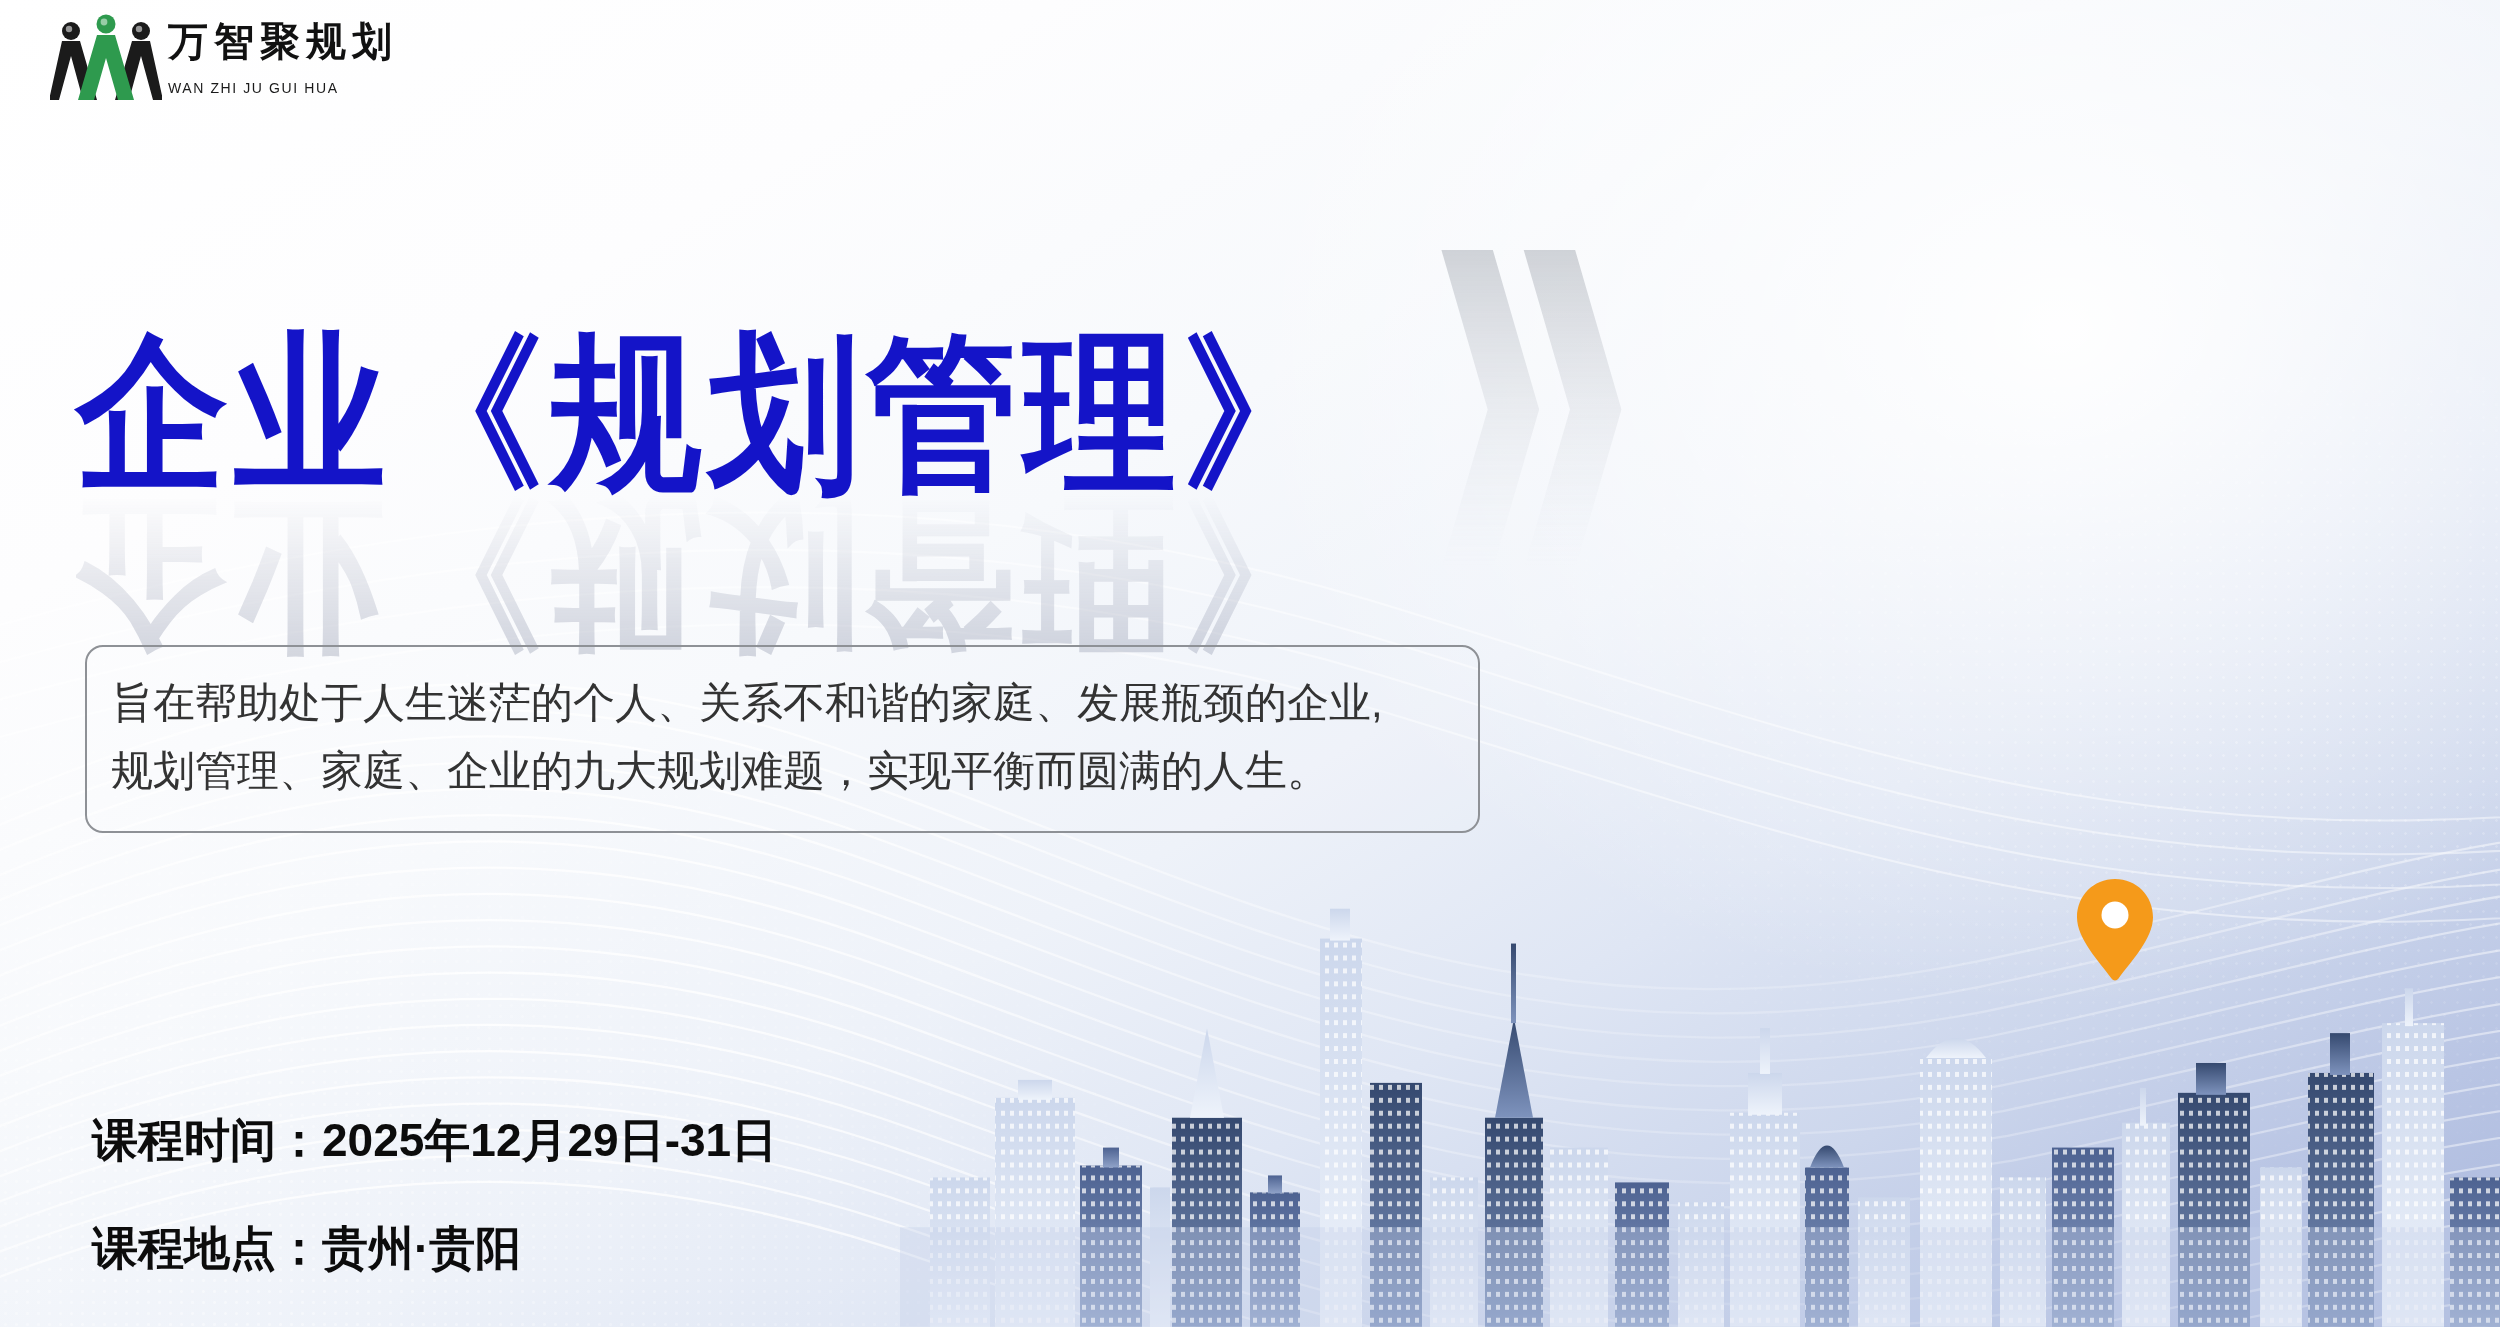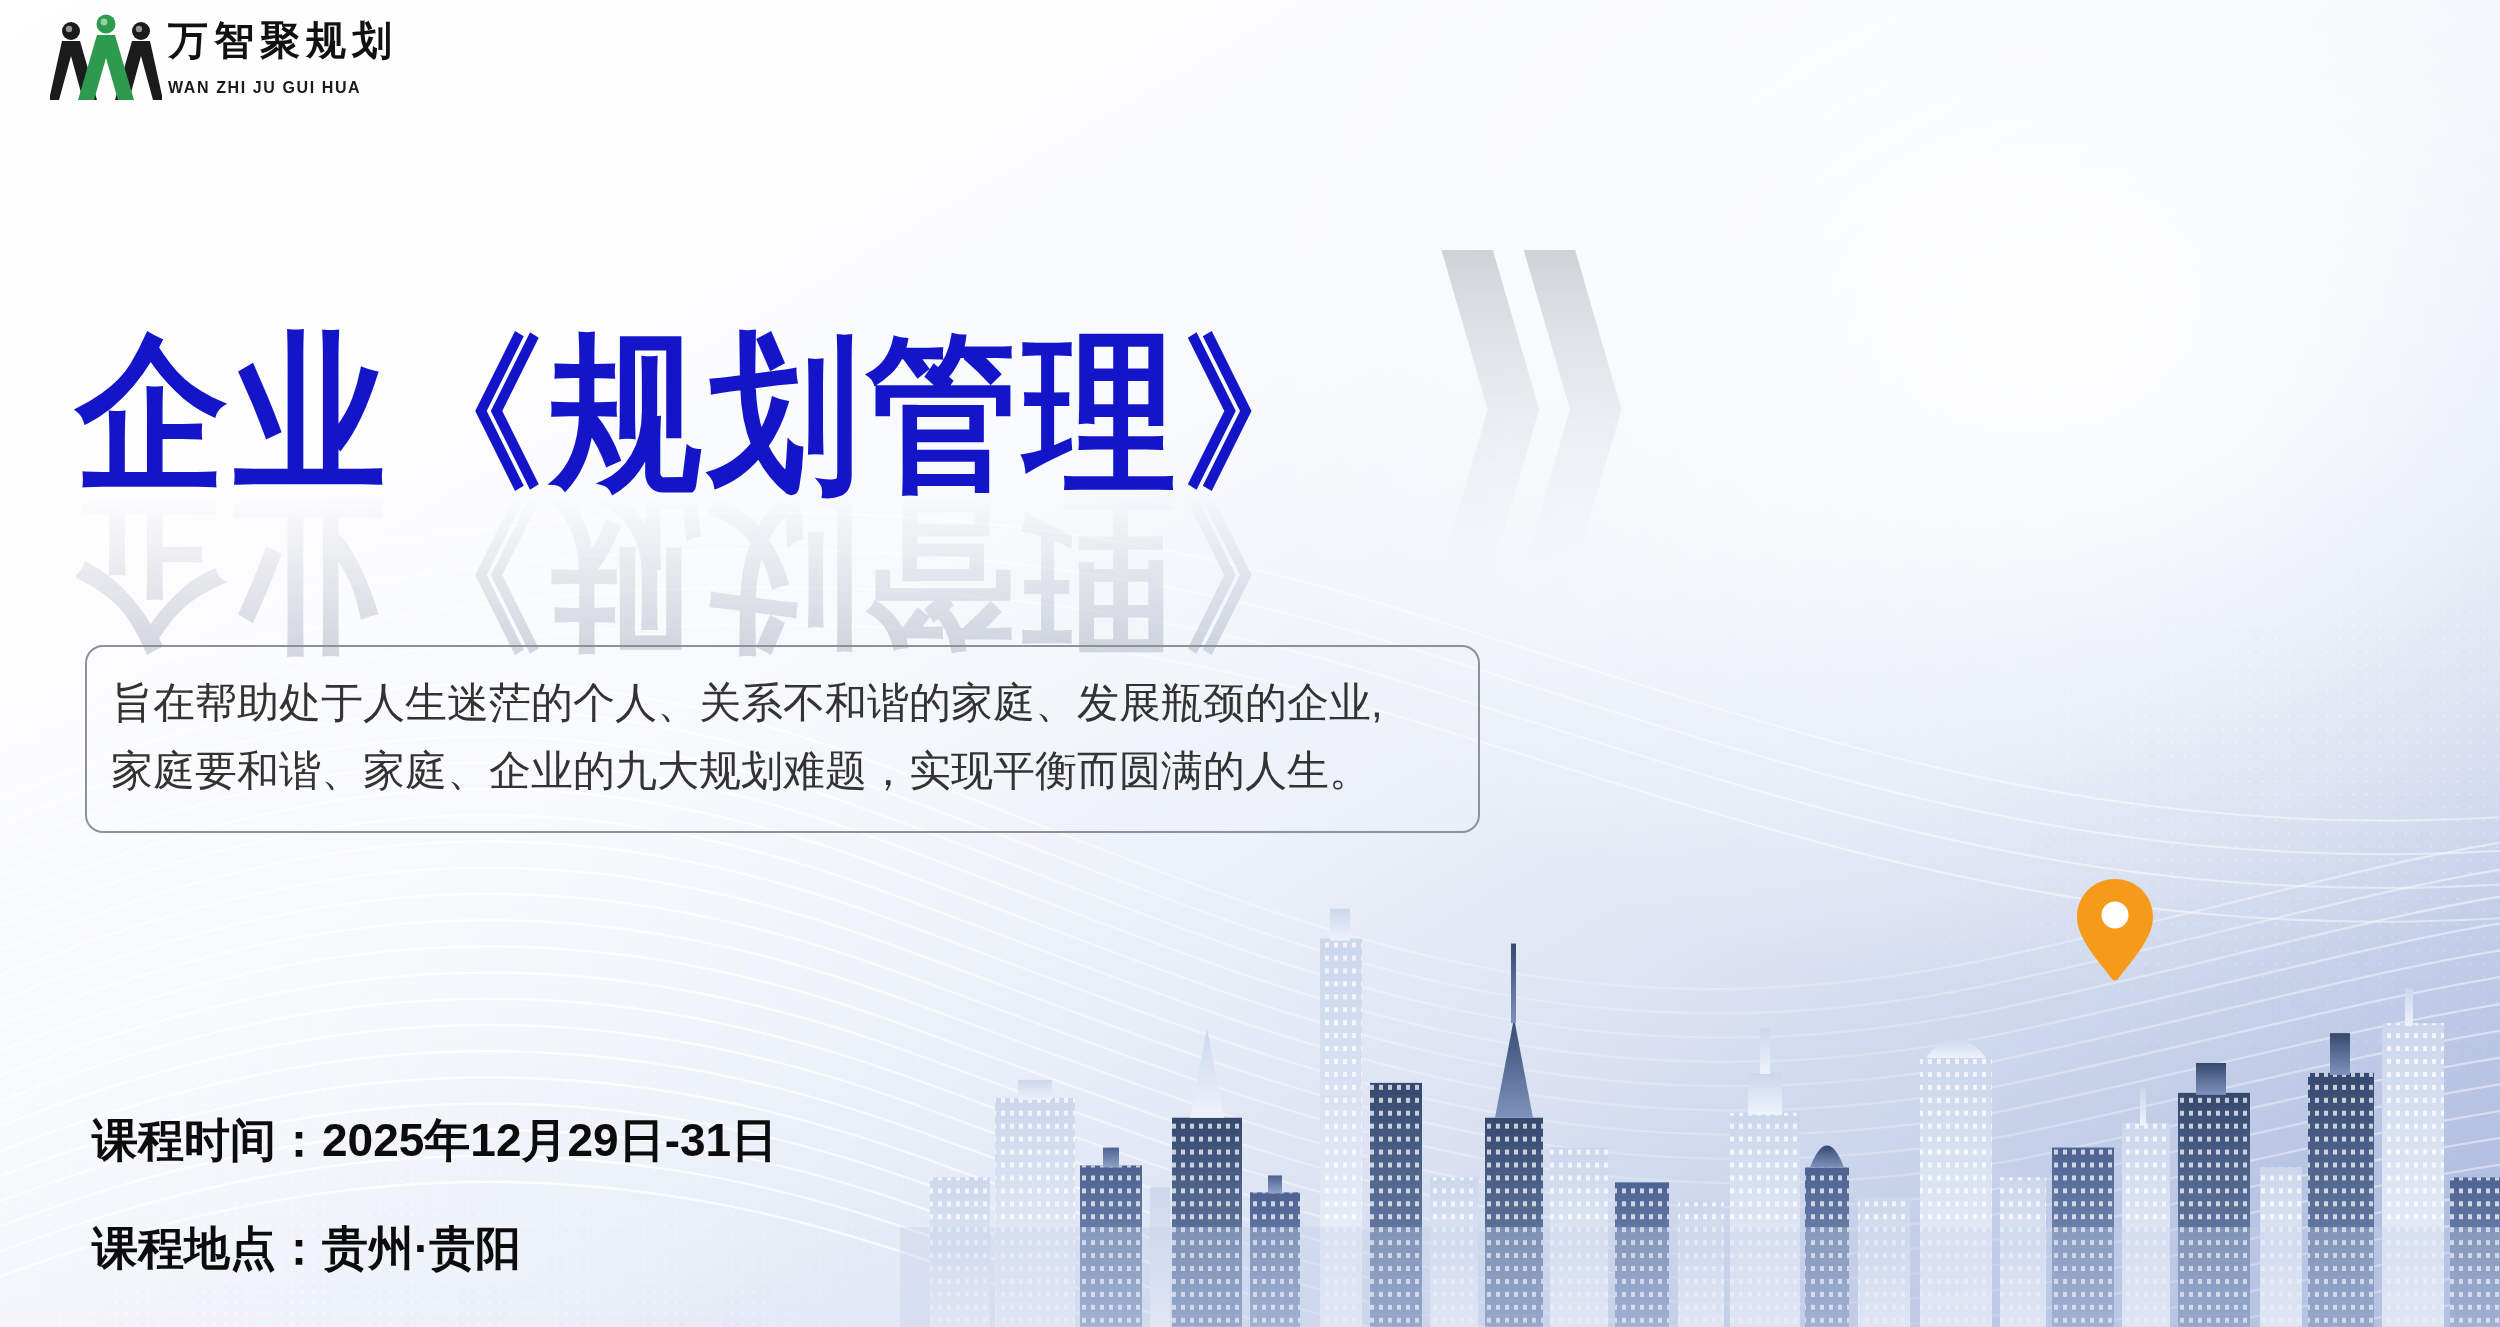--- a/index.html
+++ b/index.html
@@ -113,22 +113,22 @@
   .logo-cn {
     font-family: "Liberation Serif", "DejaVu Serif", serif;
     font-size: 40px;
     font-weight: 700;
     color: #111111;
     letter-spacing: 6px;
     white-space: nowrap;
   }
   .logo-en {
     font-family: "Liberation Sans", sans-serif;
-    font-size: 16px;
-    font-weight: 700;
+    font-size: 14px;
+    font-weight: 400;
     color: #1a1a1a;
     letter-spacing: 1.6px;
     margin-top: 19px;
     white-space: nowrap;
   }
 
   
   .title-wrap {
     position: absolute;
     left: 76px;
@@ -435,21 +435,21 @@
     </div>
   </div>
 
   <div class="title-wrap">
     <div class="title-main">企业《规划管理》</div>
     <div class="title-reflection">企业《规划管理》</div>
   </div>
 
   <div class="desc-box">
     <div class="desc-line">旨在帮助处于人生迷茫的个人、关系不和谐的家庭、发展瓶颈的企业,</div>
-    <div class="desc-line">家庭要和谐、家庭、企业的九大规划难题，实现平衡而圆满的人生。</div>
+    <div class="desc-line">规划管理、家庭、企业的九大规划难题，实现平衡而圆满的人生。</div>
   </div>
 
 
   <div class="course-info">
     <div class="course-line">课程时间：2025年12月29日-31日</div>
     <div class="course-line">课程地点：贵州·贵阳</div>
   </div>
 
   <div class="location-block">
     <svg class="pin-icon" viewBox="0 0 84 108">

